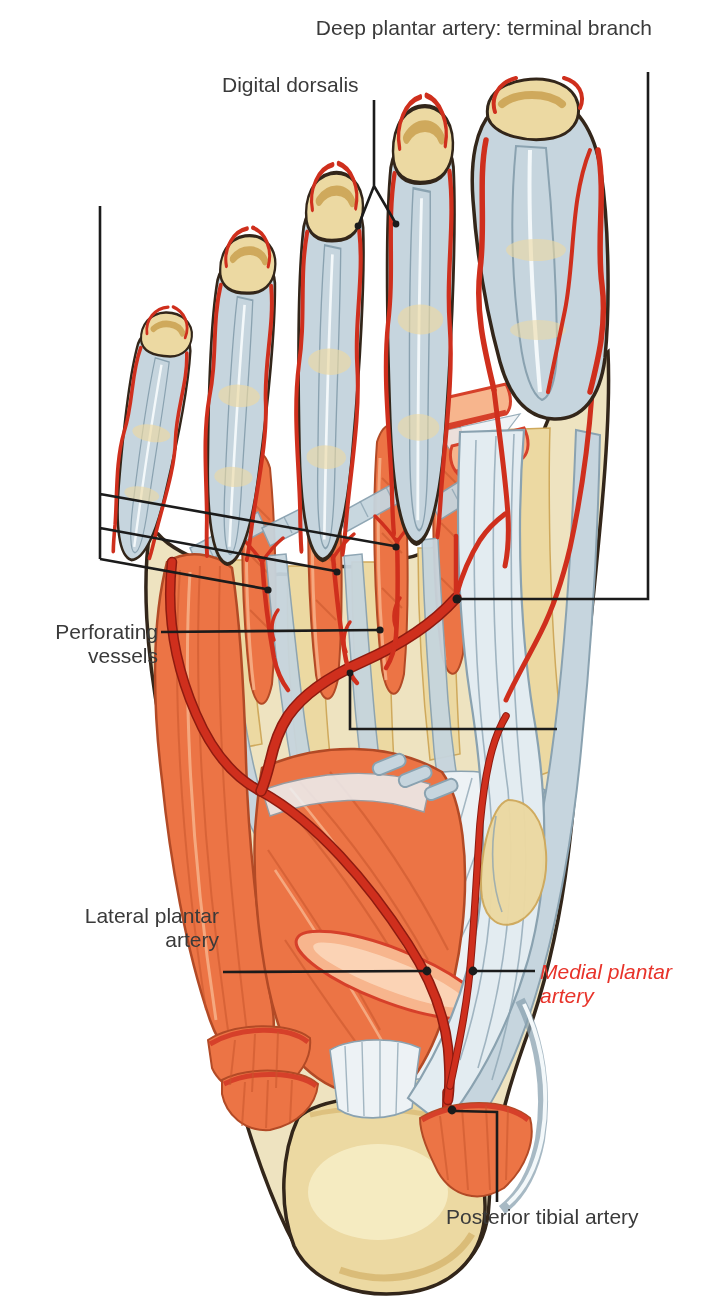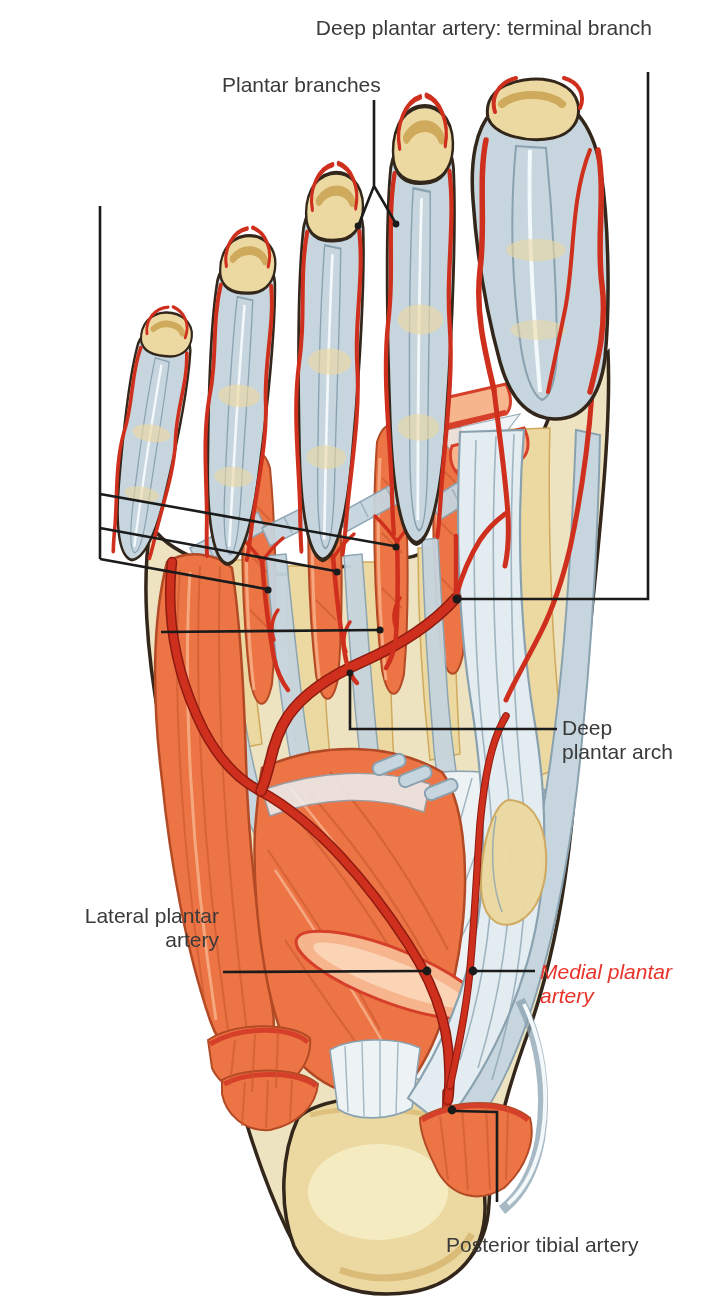--- a/index.html
+++ b/index.html
@@ -262,37 +262,37 @@
     <path class="leader" stroke-width="2.6" d="M497,1202 L497,1112 L456,1111"></path>
     <circle class="dot" cx="452" cy="1110" r="4.4"></circle>
   </g>
 </svg>
 
   <div class="lbl r" style="left:272px;top:16px;width:380px;">
     <span>Deep plantar artery: terminal branch</span><br>
   </div>
 
   <div class="lbl" style="left:222px;top:73px;">
-    <span>Plantar branches</span>
-  </div>
-
-
-
-  <div class="lbl" style="left:562px;top:716px;">
-    <span>Deep</span><br>
-    <span>plantar arch</span>
-  </div>
+    <span>Digital dorsalis</span>
+  </div>
+
+
+  <div class="lbl r" style="left:18px;top:620px;width:140px;">
+    <span>Perforating</span><br>
+    <span>vessels</span>
+  </div>
+
 
   <div class="lbl r" style="left:59px;top:904px;width:160px;">
     <span>Lateral plantar</span><br>
     <span>artery</span>
   </div>
 
   <div class="lbl red" style="left:540px;top:960px;font-style:italic;">
     <span>Medial plantar</span><br>
     <span>artery</span>
   </div>
 
-  <div class="lbl" style="left:446px;top:1205px;margin-top:28px;">
+  <div class="lbl" style="left:446px;top:1205px;">
     <span>Posterior tibial artery</span>
   </div>
 
 </div>
 
 </body></html>

